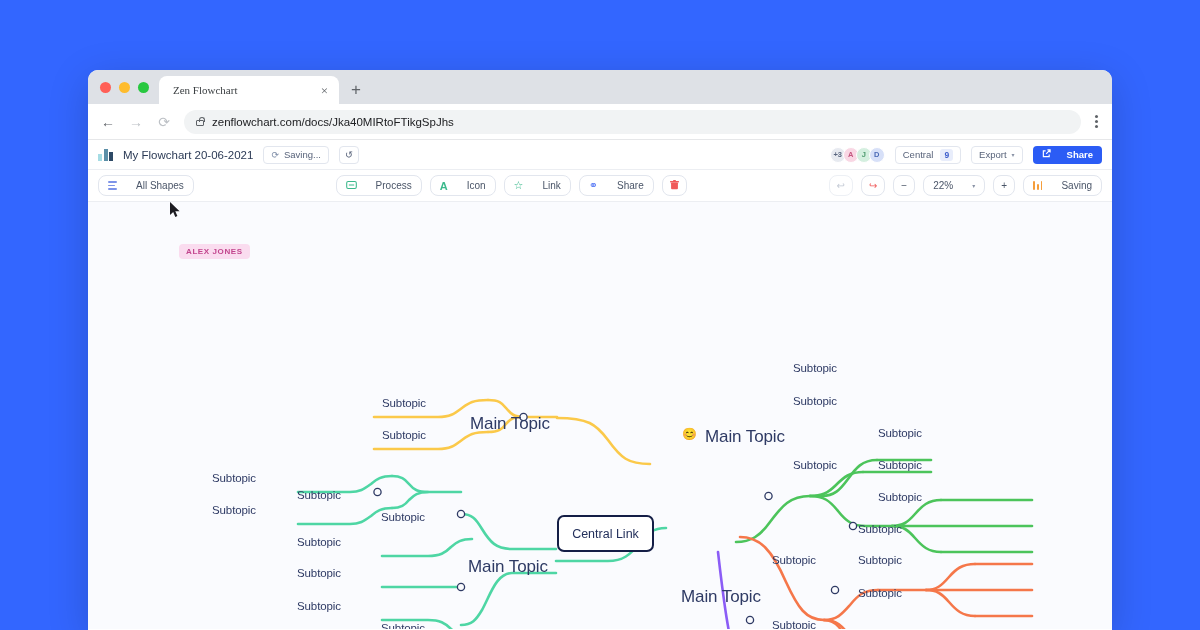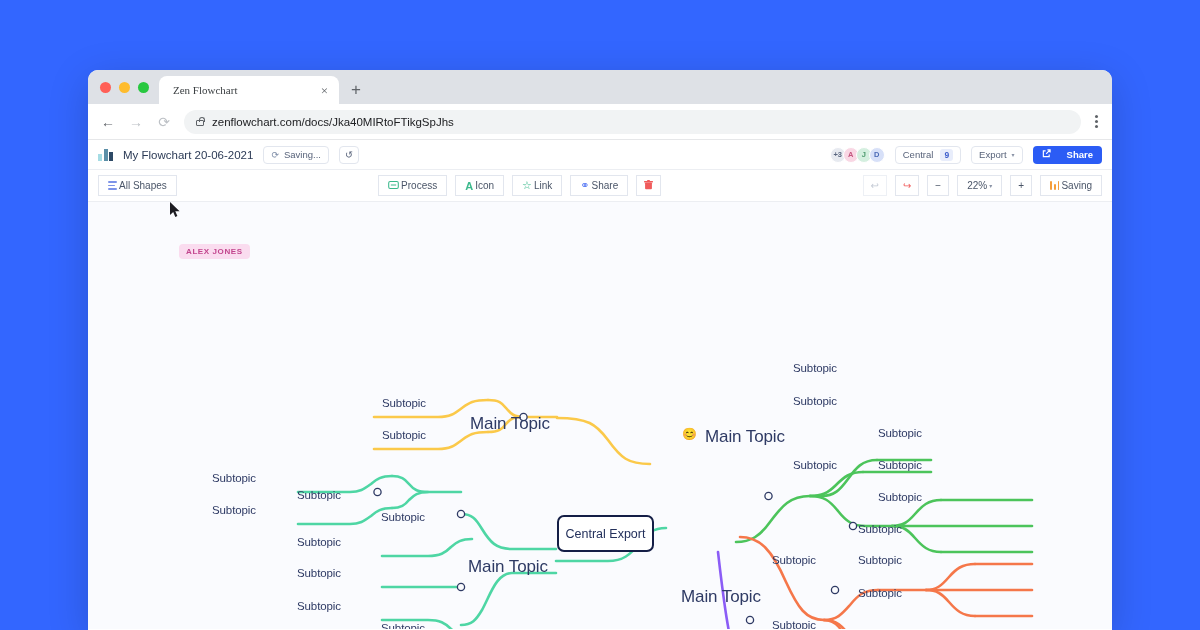--- a/index.html
+++ b/index.html
@@ -102,22 +102,22 @@
     display: flex; align-items: center; gap: 16px; padding: 0 9px;
     font-size: 9.5px; font-weight: 600;
   }
 
   
   .toolbar {
     height: 32px; background: #fff; display: flex; align-items: center;
     padding: 0 10px; gap: 8px; border-bottom: 1px solid #ECEEF2;
   }
   .tbtn {
-    height: 21px; border: 1px solid #E2E6EE; border-radius: 0; background: #fff;
-    display: flex; align-items: center; gap: 2px; padding: 0 9px;
+    height: 21px; border: 1px solid #E2E6EE; border-radius: 8px; background: #fff;
+    display: flex; align-items: center; gap: 19px; padding: 0 9px;
     font-size: 10px; color: #4A5568;
   }
   .tbtn.sq { padding: 0 7px; }
   .tbtn.ghost { border-color: #EDF0F5; color: #C3C9D4; }
   .center-group { display: flex; gap: 8px; }
   .hamb { display: flex; flex-direction: column; gap: 2px; }
   .hamb i { display: block; width: 9px; height: 1.5px; background: #7D93E8; border-radius: 1px; }
   .hamb i:nth-child(2) { width: 7px; }
   .sliders { display: flex; gap: 2px; align-items: flex-end; height: 9px; }
   .sliders i { width: 1.8px; background: #F59E3C; display: block; border-radius: 1px; }
@@ -364,21 +364,21 @@
           <circle cx="373" cy="481" r="3.6"></circle>
           <circle cx="289.5" cy="290" r="3.6"></circle>
           <circle cx="680.5" cy="294" r="3.6"></circle>
           <circle cx="765" cy="324" r="3.6"></circle>
           <circle cx="662" cy="418" r="3.6"></circle>
           <circle cx="747" cy="388" r="3.6"></circle>
         </g>
       </svg>
 
       <div class="central" style="left:469px;top:313px;width:97px;height:37px;">
-        <span>Central Export</span>
+        <span>Central Link</span>
       </div>
 
       <div class="node-label main" style="left:382px;top:212px;">Main Topic</div>
       <div class="node-label" style="left:294px;top:195px;">Subtopic</div>
       <div class="node-label" style="left:294px;top:227px;">Subtopic</div>
 
       <div class="node-label main" style="left:380px;top:355px;">Main Topic</div>
       <div class="node-label" style="left:293px;top:309px;">Subtopic</div>
       <div class="node-label" style="left:293px;top:420px;">Subtopic</div>
       <div class="node-label" style="left:209px;top:287px;">Subtopic</div>

